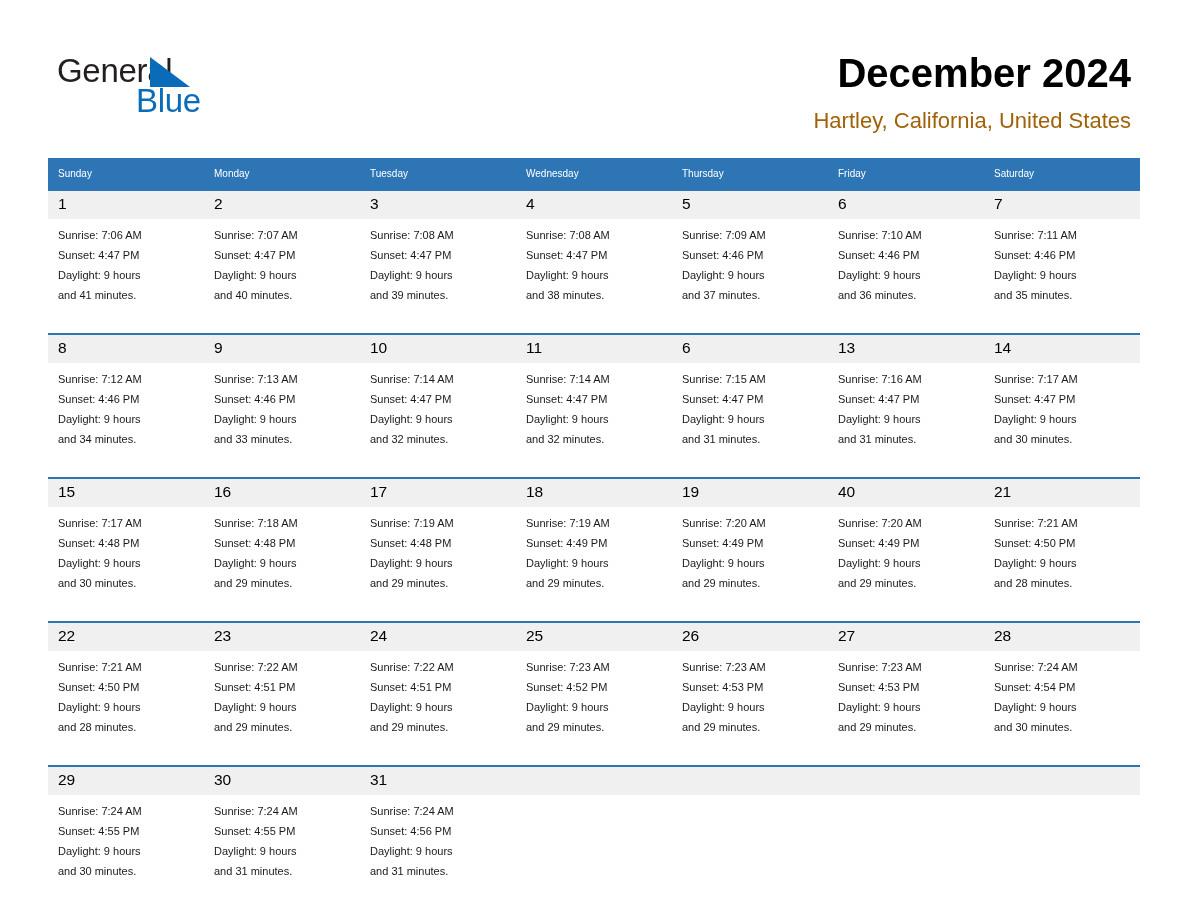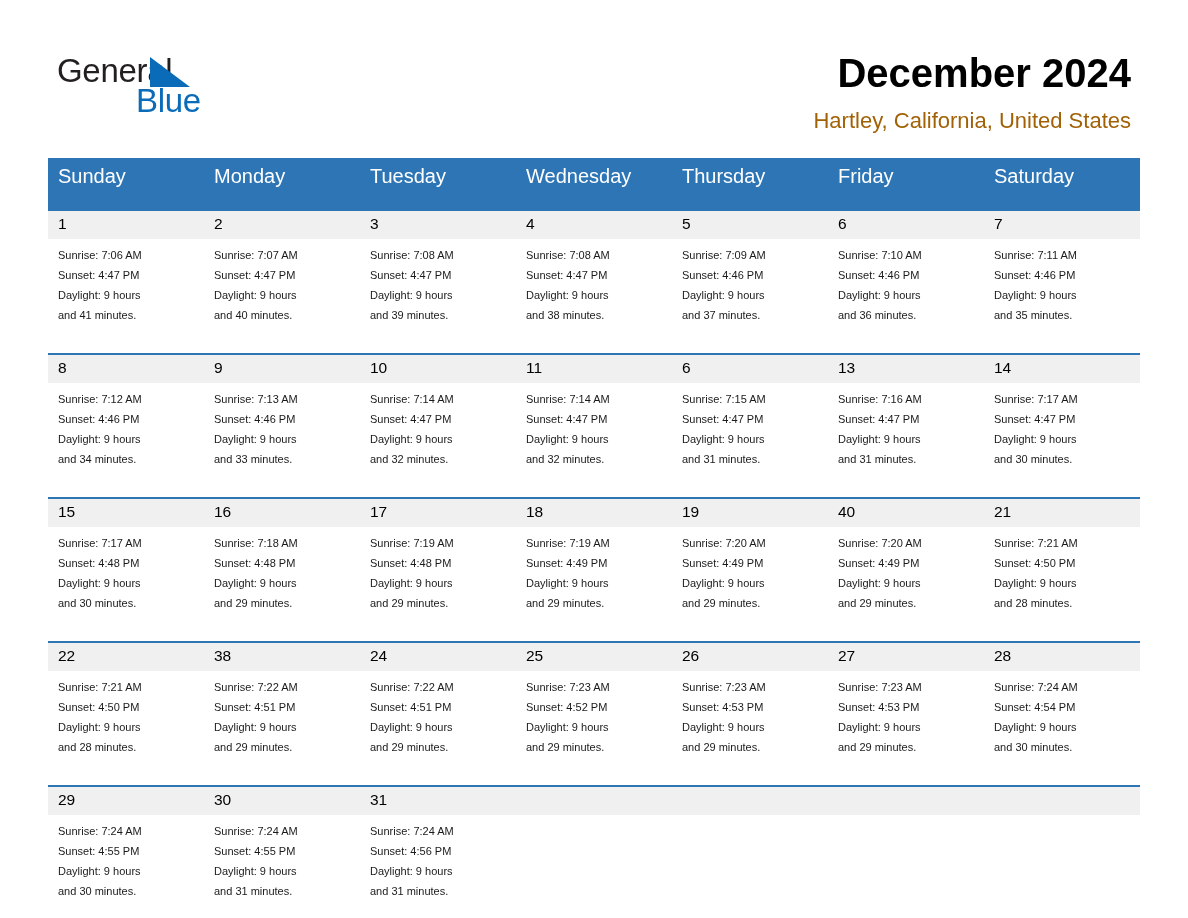--- a/index.html
+++ b/index.html
@@ -99,24 +99,24 @@
   table.cal {
     border-collapse: collapse;
     table-layout: fixed;
     width: 1092px;
   }
   table.cal col { width: 156px; }
 
   thead th {
     background: #2e75b6;
     color: #ffffff;
-    font-size: 20px;
+    font-size: 10px;
     font-weight: normal;
     text-align: left;
-    padding: 7px 0 21px 10px;
+    padding: 7px 0 7px 10px;
     height: 17px;
     vertical-align: middle;
     border: none;
   }
 
   tr.daynum-row td {
     background: #f0f0f0;
     border-top: 2px solid #2e75b6;
     font-size: 15.5px;
     color: #000000;
@@ -346,21 +346,21 @@
           <td>
             <span class="line">Sunrise: 7:21 AM</span>
             <span class="line">Sunset: 4:50 PM</span>
             <span class="line">Daylight: 9 hours</span>
             <span class="line">and 28 minutes.</span>
           </td>
         </tr>
 
         <tr class="daynum-row">
           <td>22</td>
-          <td>38</td>
+          <td>23</td>
           <td>24</td>
           <td>25</td>
           <td>26</td>
           <td>27</td>
           <td>28</td>
         </tr>
         <tr class="info-row">
           <td>
             <span class="line">Sunrise: 7:21 AM</span>
             <span class="line">Sunset: 4:50 PM</span>

